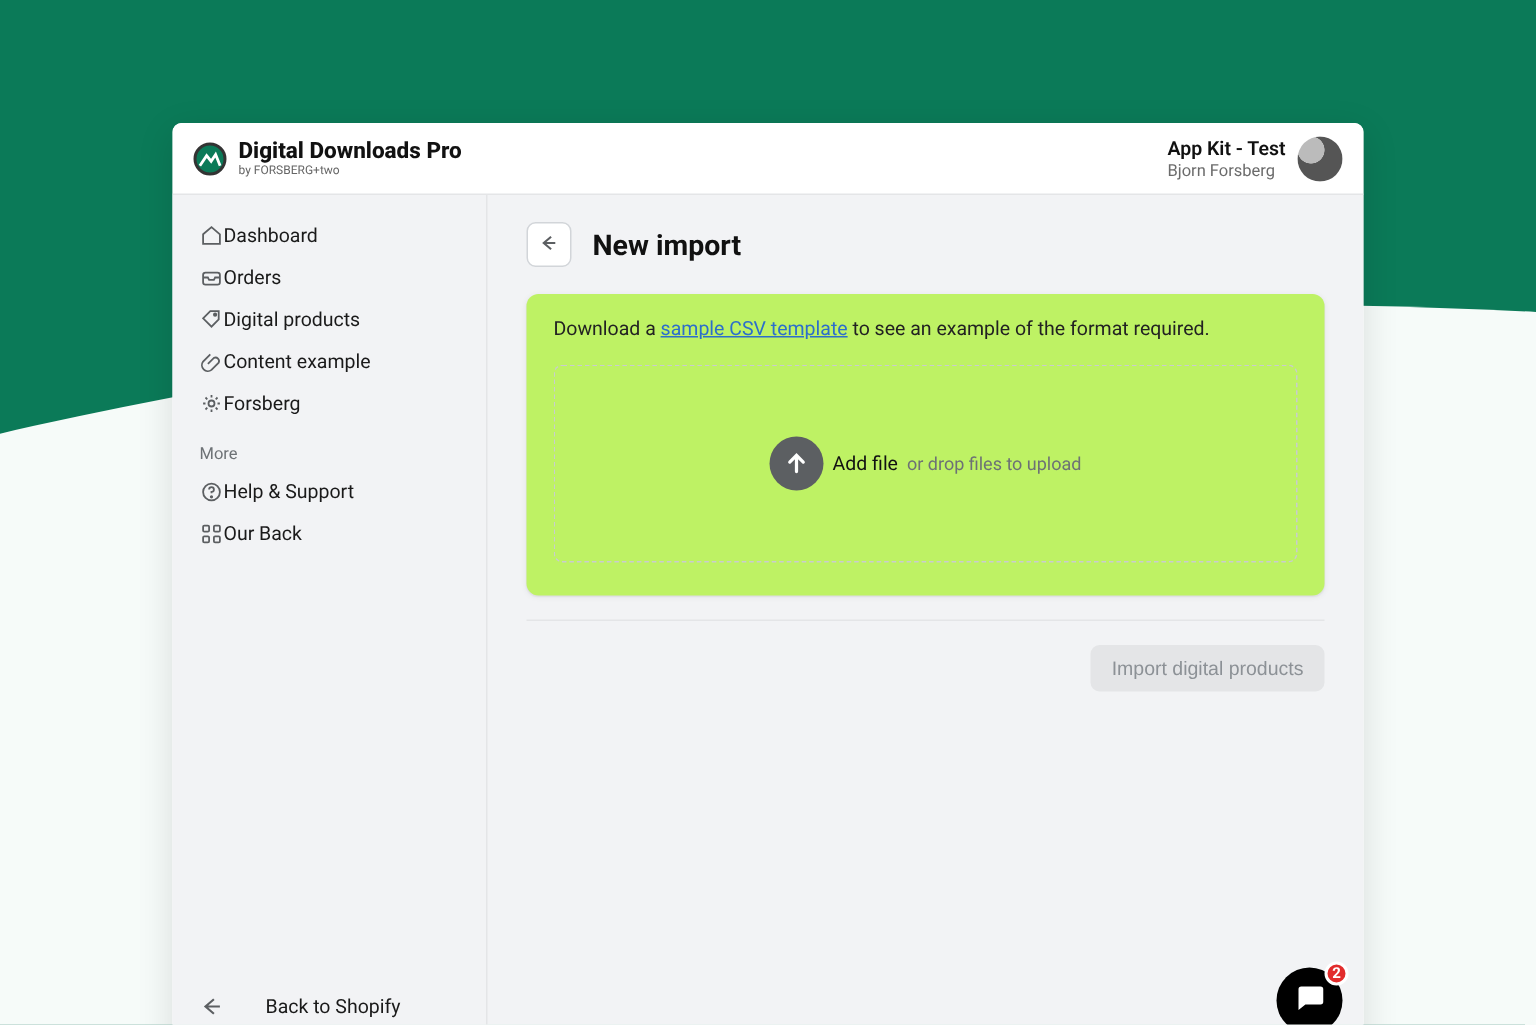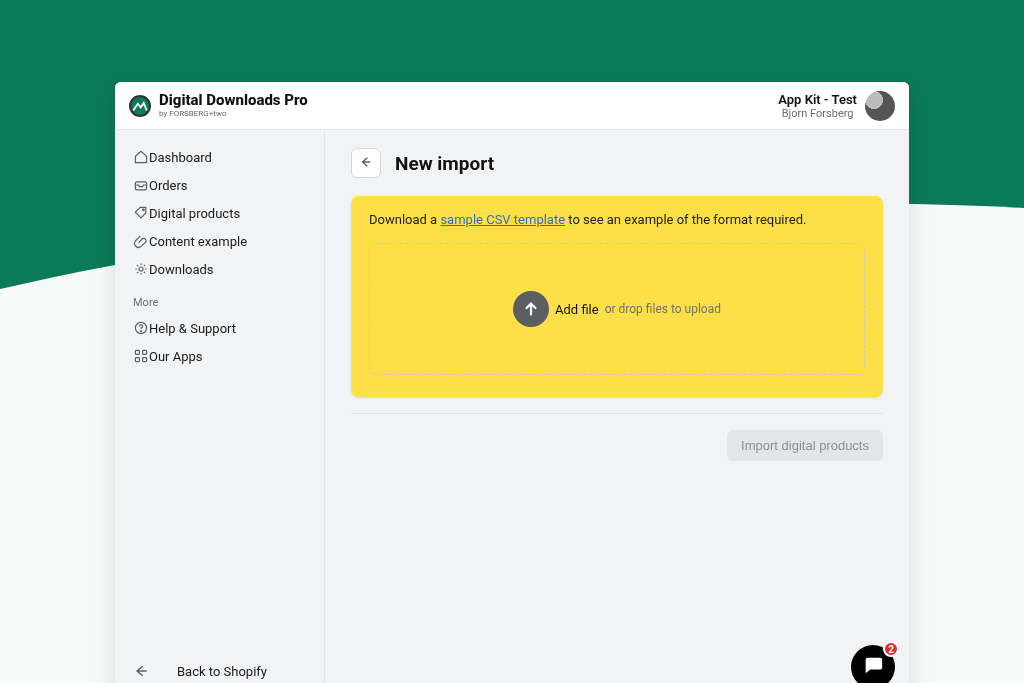--- a/index.html
+++ b/index.html
@@ -36,21 +36,21 @@
   .brand-logo {
     width: 22px; height: 22px; border-radius: 50%;
     background: #0b7a58; border: 2px solid #333;
     display: flex; align-items: center; justify-content: center;
     color: #fff; font-size: 11px; font-weight: 700;
   }
   .brand-text { display: flex; flex-direction: column; line-height: 1; }
   .brand-title { font-size: 15px; font-weight: 800; color: #111; }
   .brand-sub { font-size: 8px; color: #666; margin-top: 2px; }
   .user { display: flex; align-items: center; gap: 8px; }
-  .user-text { text-align: center; }
+  .user-text { text-align: left; }
   .user-title { font-size: 13px; font-weight: 600; color: #111; }
   .user-sub { font-size: 11px; color: #6b6b6b; }
   .avatar { width: 30px; height: 30px; border-radius: 50%; background: #777; background-image: radial-gradient(circle at 30% 30%, #bbb 0 30%, #555 31% 100%); }
   
   .body { flex: 1; display: flex; background: #f2f3f5; }
   .sidebar {
     width: 210px; flex: 0 0 210px;
     border-right: 1px solid #e4e5e7;
     padding: 14px 8px;
     display: flex; flex-direction: column;
@@ -74,21 +74,21 @@
   .main { flex: 1; padding: 18px 26px; overflow: auto; position: relative; }
   .page-header { display: flex; align-items: center; gap: 14px; margin-bottom: 18px; }
   .back-btn {
     width: 30px; height: 30px; border-radius: 6px;
     border: 1px solid #d2d5d9; background: #fff;
     display: inline-flex; align-items: center; justify-content: center;
     cursor: pointer;
   }
   .page-title { font-size: 19px; font-weight: 700; color: #111; }
   .card {
-    background: #fde047; border-radius: 8px; box-shadow: 0 1px 1px rgba(0,0,0,.05), 0 1px 4px rgba(0,0,0,.06);
+    background: #bef264; border-radius: 8px; box-shadow: 0 1px 1px rgba(0,0,0,.05), 0 1px 4px rgba(0,0,0,.06);
     padding: 16px 18px 22px;
   }
   .card-text { font-size: 13px; color: #222; margin-bottom: 16px; }
   .card-text a { color: #2c6ecb; text-decoration: underline; }
   .dropzone {
     border: 1px dashed #c9cccf; border-radius: 6px;
     height: 132px;
     display: flex; align-items: center; justify-content: center;
     gap: 6px;
     cursor: pointer;
@@ -188,21 +188,21 @@
             </span>
             <span>Content example</span>
           </div>
           <div class="nav-item">
             <span class="nav-icon">
               <svg viewBox="0 0 20 20" fill="none" stroke="currentColor" stroke-width="1.5">
                   <circle cx="10" cy="10" r="2.5"></circle>
                   <path d="M10 3 V5 M10 15 V17 M3 10 H5 M15 10 H17 M5 5 L6.5 6.5 M13.5 13.5 L15 15 M15 5 L13.5 6.5 M6.5 13.5 L5 15"></path>
                 </svg>
             </span>
-            <span>Downloads</span>
+            <span>Forsberg</span>
           </div>
         </div>
 
         <div class="nav-section-label">More</div>
         <div class="nav-list">
           <div class="nav-item">
             <span class="nav-icon">
               <svg viewBox="0 0 20 20" fill="none" stroke="currentColor" stroke-width="1.5">
                   <circle cx="10" cy="10" r="7"></circle>
                   <path d="M8 8 A2 2 0 1 1 10 10 V11"></path>
@@ -213,21 +213,21 @@
           </div>
           <div class="nav-item">
             <span class="nav-icon">
               <svg viewBox="0 0 20 20" fill="none" stroke="currentColor" stroke-width="1.5">
                   <rect x="3" y="3" width="5" height="5" rx="1"></rect>
                   <rect x="12" y="3" width="5" height="5" rx="1"></rect>
                   <rect x="3" y="12" width="5" height="5" rx="1"></rect>
                   <rect x="12" y="12" width="5" height="5" rx="1"></rect>
                 </svg>
             </span>
-            <span>Our Apps</span>
+            <span>Our Back</span>
           </div>
         </div>
 
         <div class="sidebar-spacer"></div>
 
         <div class="back-row">
           <span class="nav-icon">
             <svg viewBox="0 0 20 20" fill="none" stroke="currentColor" stroke-width="1.8">
                 <path d="M12 4 L5 10 L12 16 M5 10 H17"></path>
               </svg>

